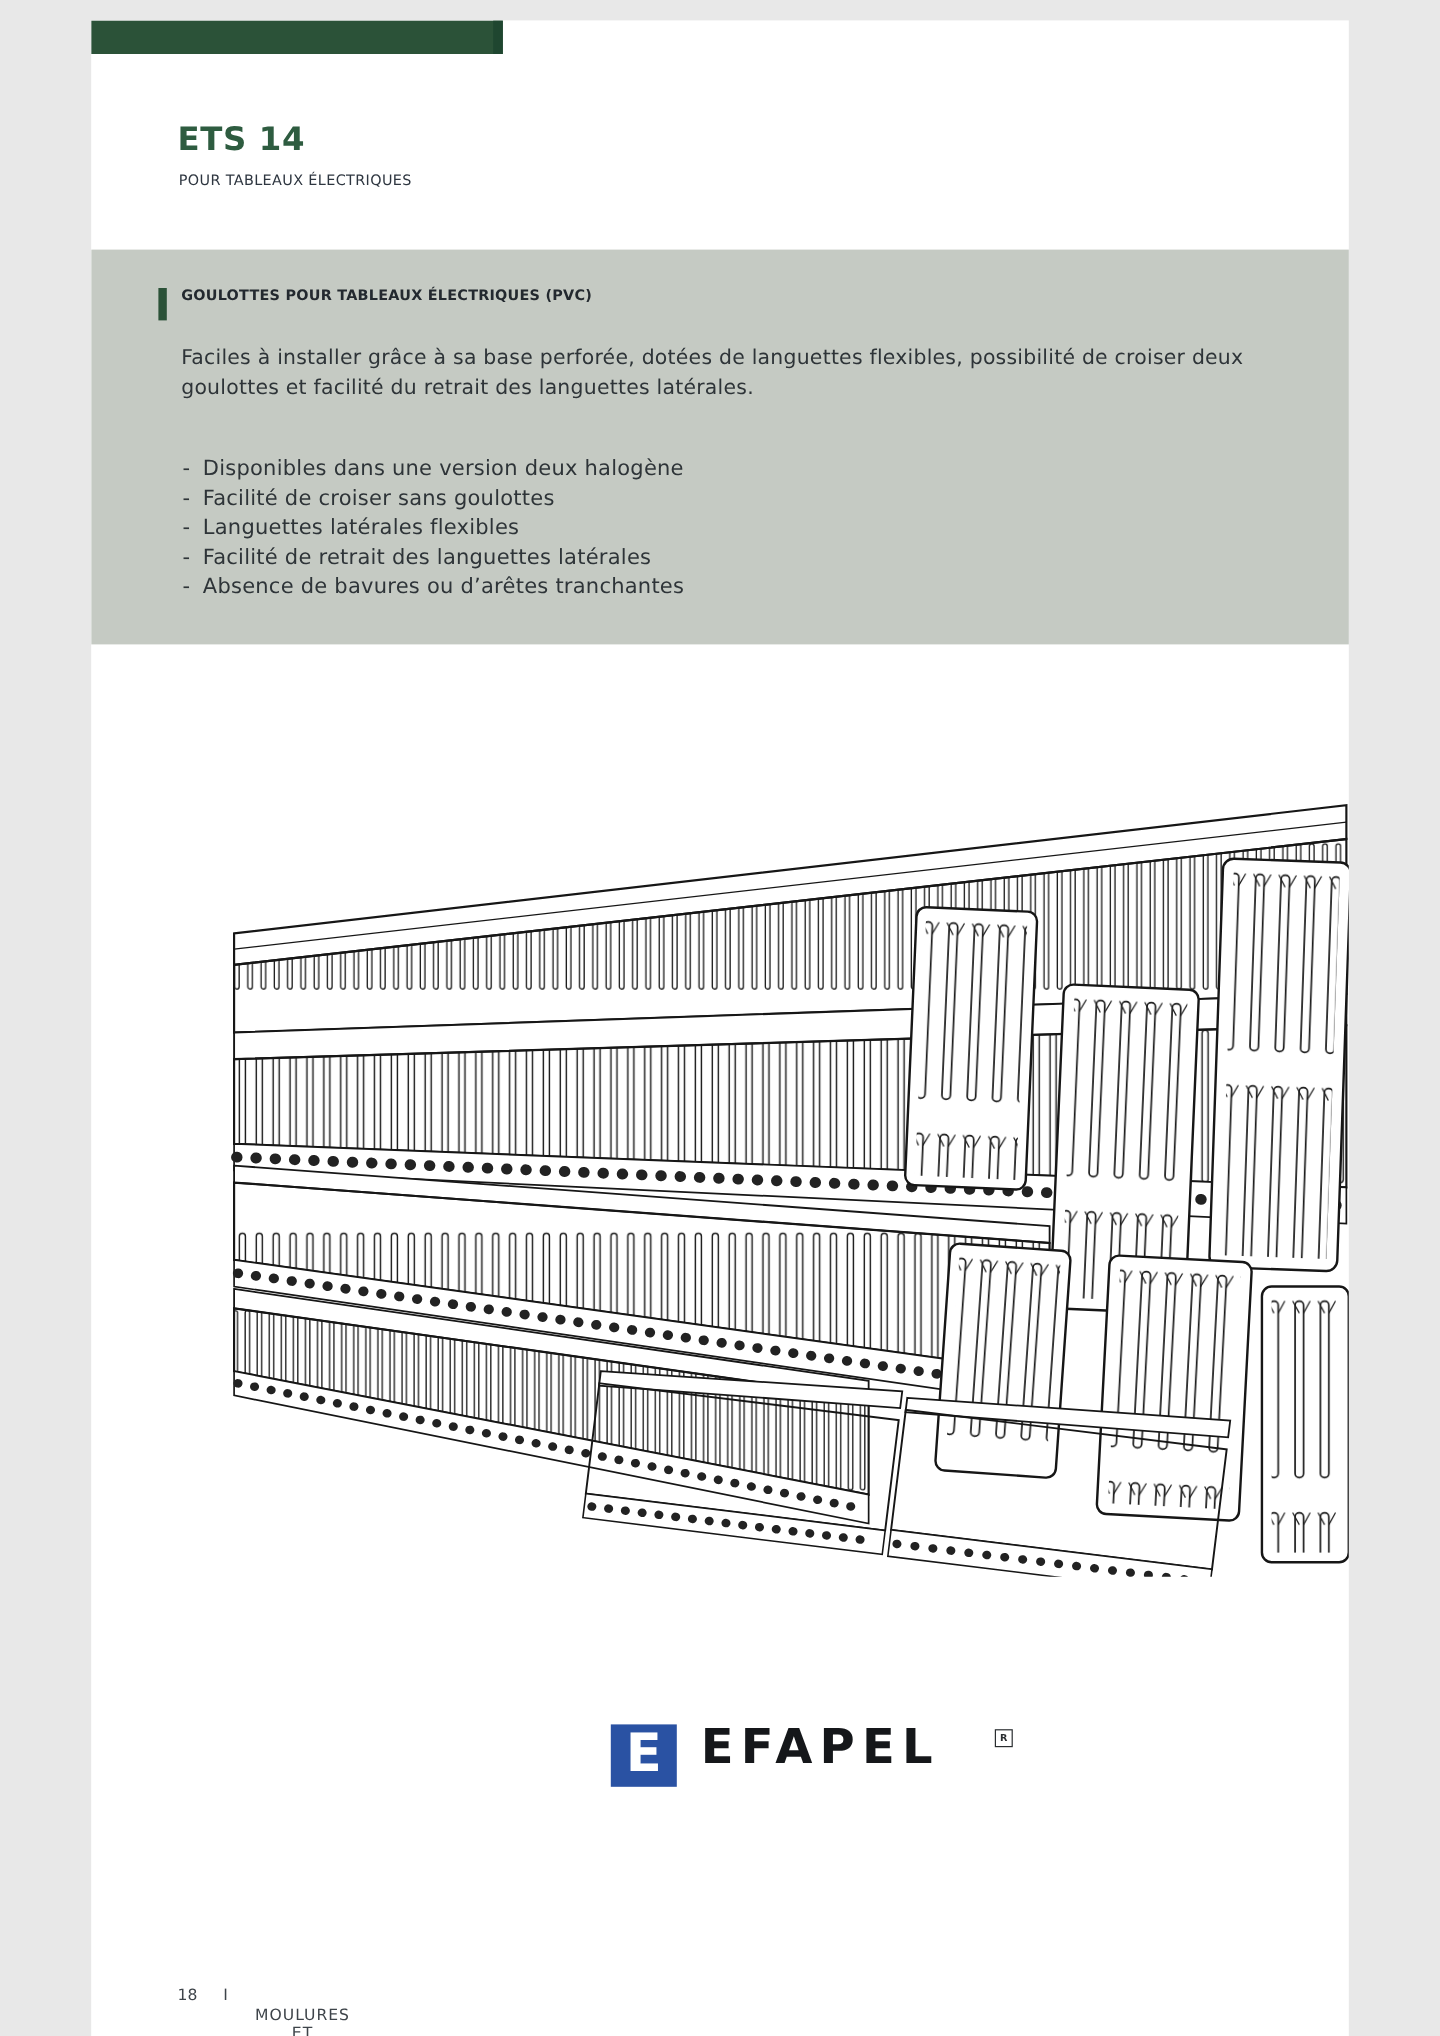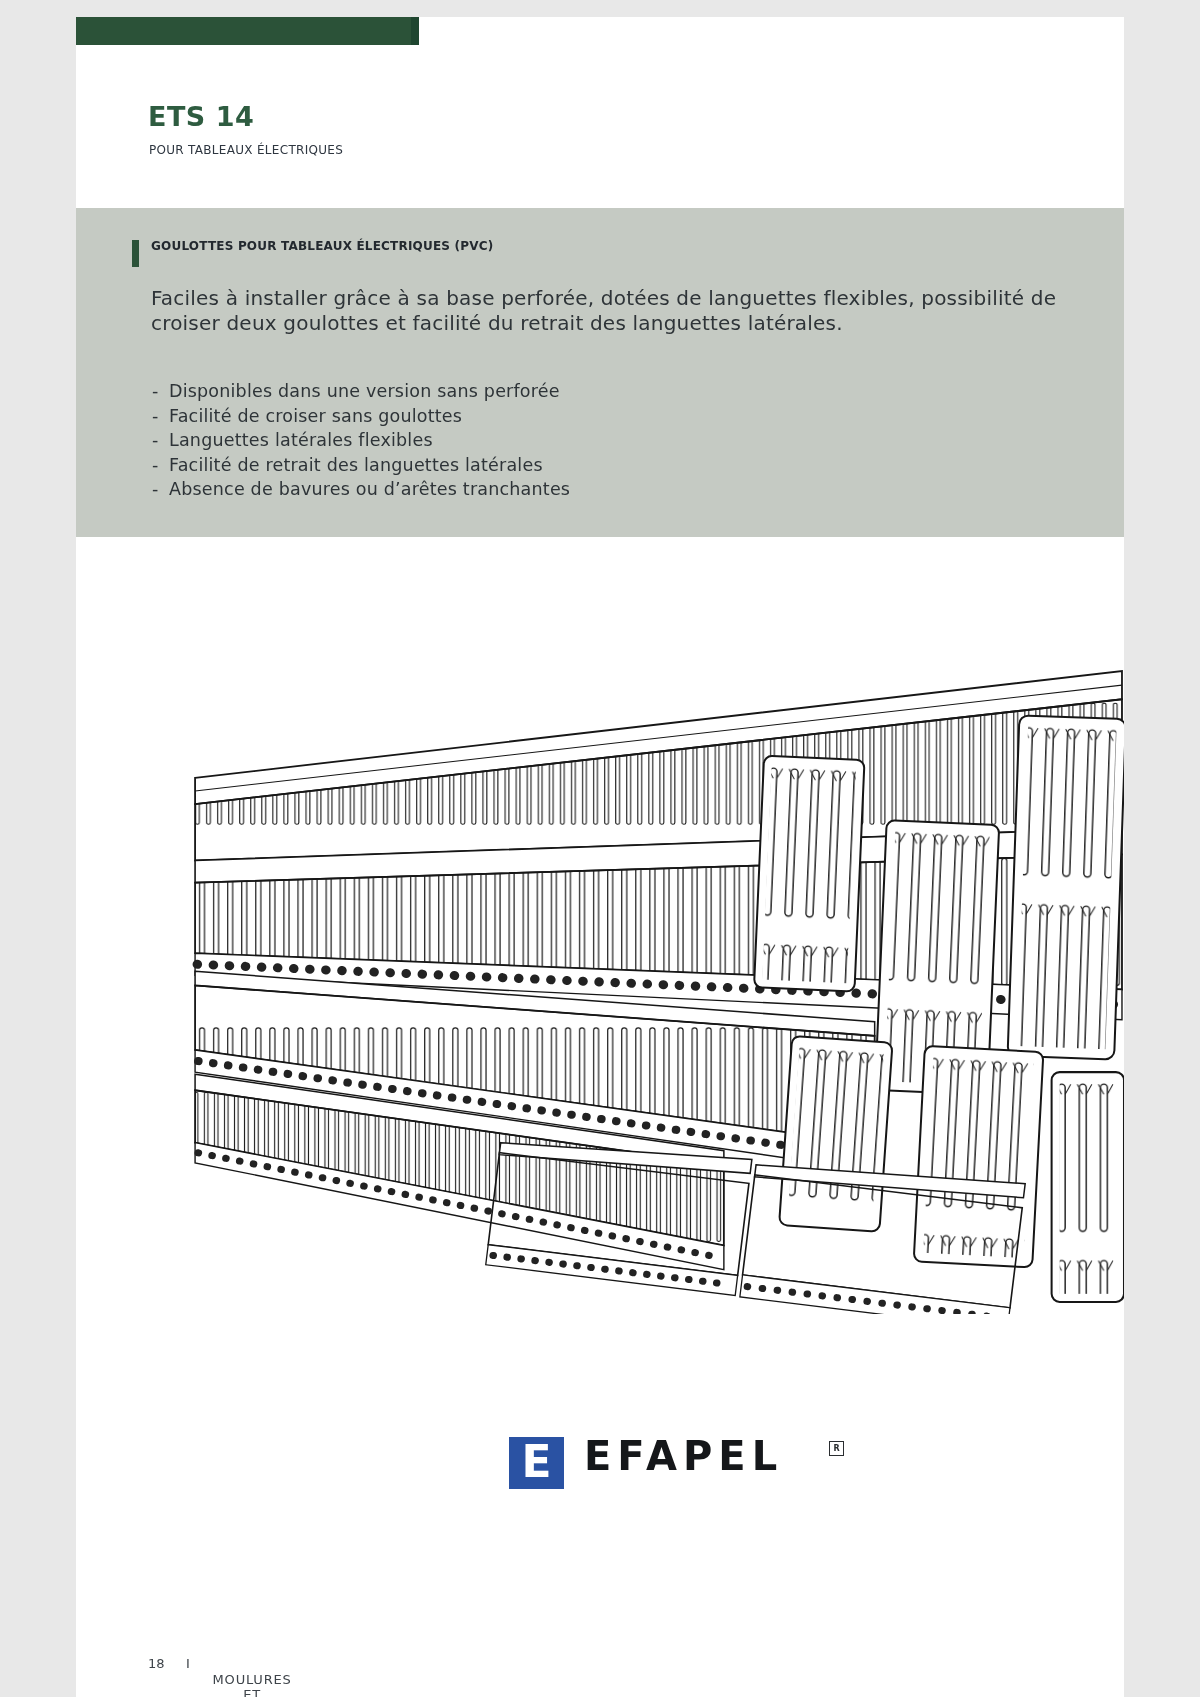--- a/index.html
+++ b/index.html
@@ -14,21 +14,21 @@
   .product-code{position:absolute;left:72px;top:84px;font-size:27px;font-weight:bold;
     color:#2e5c40;letter-spacing:0.5px;}
   .product-subtitle{position:absolute;left:73px;top:126px;font-size:12px;color:#2e3640;
     letter-spacing:0.3px;}
 
   
   .infobox{position:absolute;left:0;top:191px;width:1196px;height:329px;background:#c5cac3;}
   .infobox .accent{position:absolute;left:56px;top:32px;width:7px;height:27px;background:#2b5238;}
   .infobox h2{position:absolute;left:75px;top:31px;margin:0;font-size:12px;font-weight:bold;
     color:#23292f;letter-spacing:0.2px;}
-  .infobox p{position:absolute;left:75px;top:78px;margin:0;width:958px;font-size:20px;
+  .infobox p{position:absolute;left:75px;top:78px;margin:0;width:958px;font-size:17px;
     line-height:25px;color:#2e3438;letter-spacing:0.2px;}
   .features{position:absolute;left:76px;top:171px;margin:0;padding:0;list-style:none;
     font-size:17.5px;line-height:24.5px;color:#2e3438;letter-spacing:0.2px;}
   .features li{display:flex;}
   .features .dash{width:17px;flex:0 0 17px;}
 
   
   .illustration{position:absolute;left:105px;top:652px;width:945px;height:645px;margin:0;}
   .illustration svg{display:block;width:100%;height:100%;}
 
@@ -63,21 +63,21 @@
   <div class="product-code">ETS 14</div>
   <div class="product-subtitle">POUR TABLEAUX ÉLECTRIQUES</div>
 
   <section class="infobox">
     <div class="accent"></div>
     <h2>GOULOTTES POUR TABLEAUX ÉLECTRIQUES (PVC)</h2>
     <p>Faciles à installer grâce à sa base perforée, dotées de languettes flexibles, possibilité de croiser deux goulottes et facilité du retrait des languettes latérales.</p>
     <ul class="features">
       <li>
           <span class="dash">-</span>
-          <span>Disponibles dans une version sans perforée</span>
+          <span>Disponibles dans une version deux halogène</span>
         </li>
       <li>
           <span class="dash">-</span>
           <span>Facilité de croiser sans goulottes</span>
         </li>
       <li>
           <span class="dash">-</span>
           <span>Languettes latérales flexibles</span>
         </li>
       <li>

